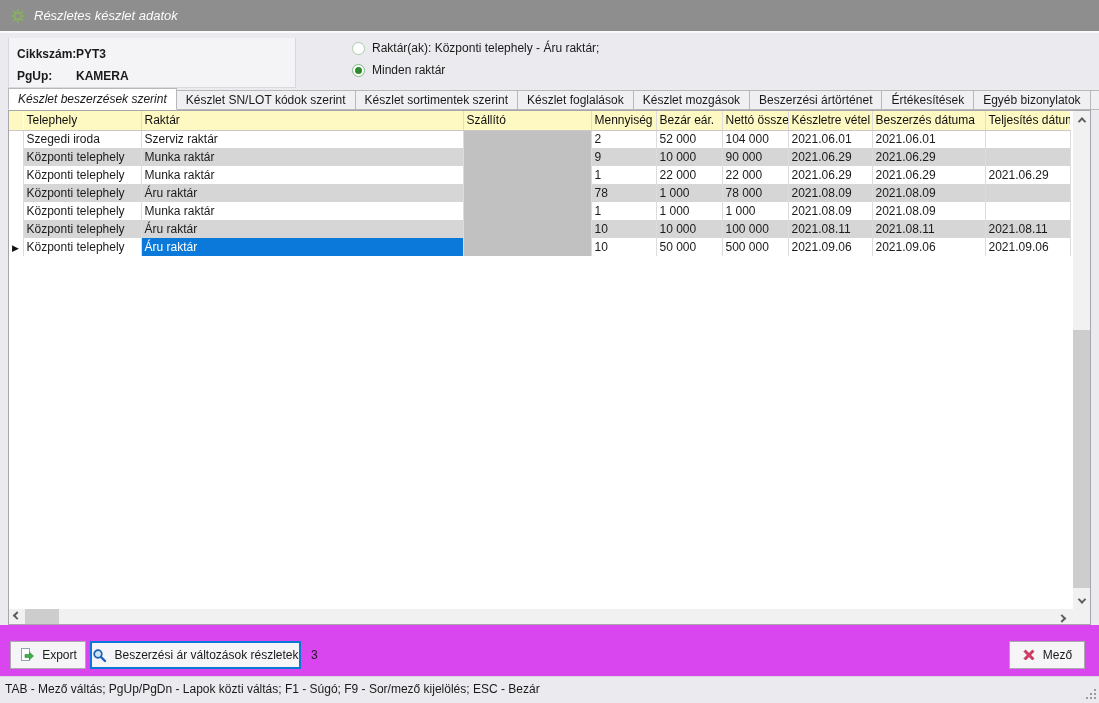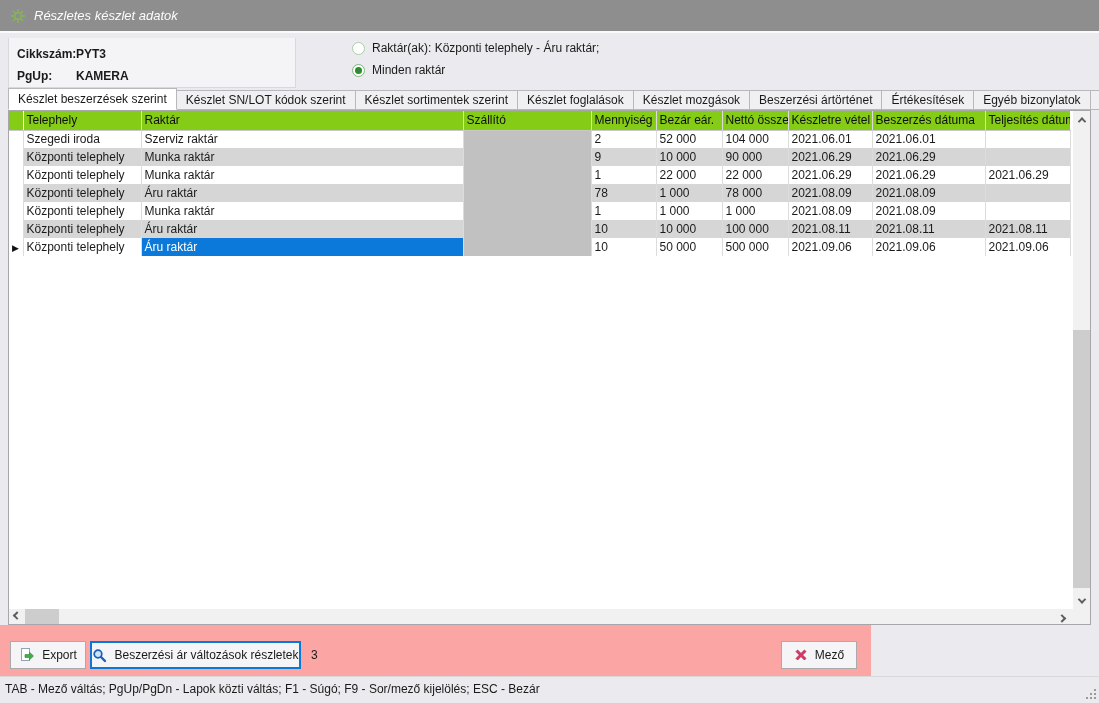--- a/index.html
+++ b/index.html
@@ -27,30 +27,30 @@
                   display:flex; align-items:center; justify-content:center; }
   .radio-circle.checked { border-color:#7db87d; }
   .radio-dot { width:7px; height:7px; border-radius:50%; background:#2e8b2e; }
 
   
   .tabbar { position:absolute; left:8px; top:88px; height:22px; display:flex; align-items:flex-end; }
   .tab { height:20px; line-height:19px; padding:0 9px; background:#f0f0f3; border:1px solid #b8b8bc;
          border-left:none; white-space:nowrap; cursor:default; }
   .tab:first-child { border-left:1px solid #b8b8bc; }
   .tab.active { height:22px; line-height:21px; background:#ffffff; border-bottom:1px solid #ffffff;
-                position:relative; z-index:3; border-left:1px solid #b8b8bc; }
+                position:relative; z-index:3; border-left:1px solid #b8b8bc;font-style:italic; }
 
   
   .grid { position:absolute; left:8px; top:110px; width:1083px; height:515px; background:#ffffff;
           border:1px solid #a7a7ab; z-index:2; }
   .grid-inner { position:absolute; left:0; top:0; right:17px; bottom:15px; overflow:hidden; background:#fff; }
   table.data { border-collapse:collapse; table-layout:fixed; width:1062px; }
   table.data th, table.data td { height:18px; padding:0 3px; font-weight:normal; text-align:left;
           white-space:nowrap; overflow:hidden; border-right:1px solid #dcdcdf; }
-  table.data th { height:19px; border-bottom:1px solid #c9c9cc; color:#101010; background:#84cc16; }
+  table.data th { height:19px; border-bottom:1px solid #c9c9cc; color:#101010; background:#fef9c3; }
   table.data th.no-sep { border-right-color:transparent; }
   td.c-ind { border-right:1px solid #c9c9cc; background:#fff !important; padding:0 1px; }
   .row-arrow { visibility:hidden; font-size:9px; color:#111; }
   tr.current .row-arrow { visibility:visible; }
   tr.alt td { background:#d6d6d6; }
   td.c-num { text-align:right; }
   td.c-sza { background:#c1c1c1 !important; border-right-color:#c1c1c1; }
   tr.current td.sel-cell { background:#0b79da !important; color:#ffffff; }
 
   
@@ -61,21 +61,21 @@
   .chev { width:6px; height:6px; border-left:2px solid #5e5e5e; border-top:2px solid #5e5e5e; }
   .chev.up { transform:rotate(45deg) translate(1px,1px); }
   .chev.down { transform:rotate(225deg) translate(1px,1px); }
   .chev.left { transform:rotate(-45deg) translate(1px,-1px); }
   .chev.right { transform:rotate(135deg) translate(1px,-1px); }
   .vthumb { position:absolute; left:0; width:17px; top:219px; height:258px; background:#cdcdcd; }
   .hthumb { position:absolute; top:0; height:15px; left:16px; width:34px; background:#cdcdcd; }
   .scroll-corner { position:absolute; right:0; bottom:0; width:20px; height:15px; background:#f1f1f1; }
 
   
-  .footer { position:absolute; left:0; top:625px; width:871px; height:51px; background:#fca5a5; }
+  .footer { position:absolute; left:0; top:625px; width:1099px; height:51px; background:#d946ef; }
   .btn { position:absolute; top:16px; height:28px; background:#f5f5f8; border:1px solid #aaaaad;
          display:flex; align-items:center; justify-content:center; gap:7px; font-size:12px; cursor:default; }
   .btn-export { left:10px; width:76px; }
   .btn-details { left:90px; width:211px; border:1px solid #0a78d7; box-shadow:inset 0 0 0 1px #0a78d7; }
   .btn-close { right:14px; width:76px; }
   .count-label { position:absolute; left:311px; top:16px; height:28px; line-height:28px; }
 
   
   .statusbar { position:absolute; left:0; top:676px; width:1099px; height:27px; background:#ebebef;
                border-top:1px solid #d8d8da; line-height:25px; padding-left:5px; }

